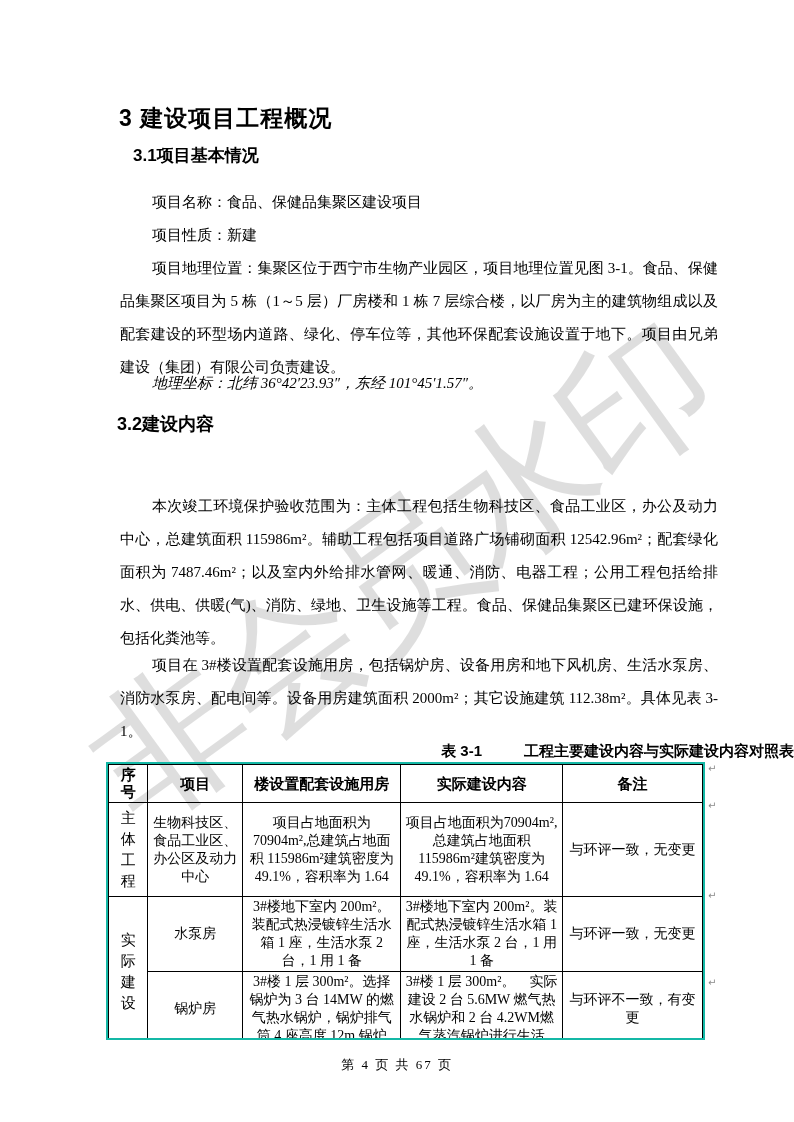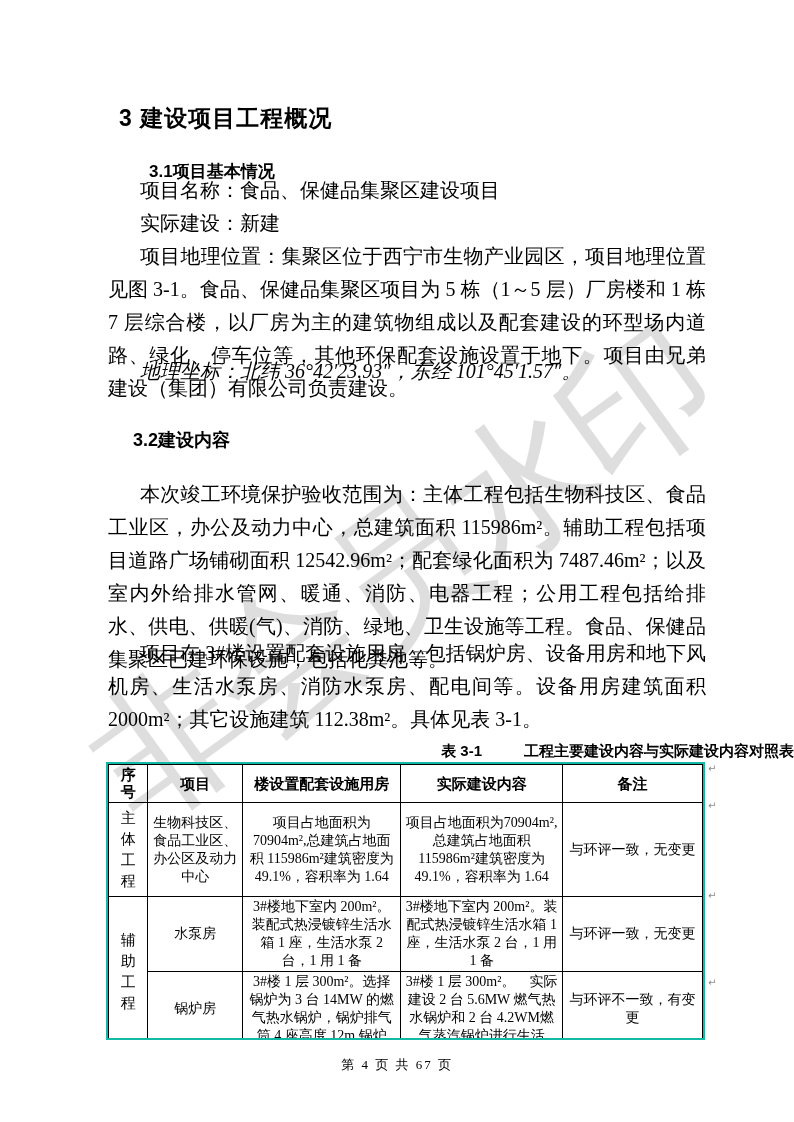--- a/index.html
+++ b/index.html
@@ -37,31 +37,31 @@
   }
   .h1 {
     left: 108px; top: 92px;
     font-family: "Liberation Sans", "DejaVu Sans", sans-serif;
     font-weight: bold; font-size: 23px;
     letter-spacing: 1px;
     margin: 11px;
   }
   .h2, .h3 {
     font-family: "Liberation Sans", "DejaVu Sans", sans-serif;
-    font-weight: bold; margin: 16px;
+    font-weight: bold; margin: 0;
   }
   .h2-31 { left: 133px; top: 144px; font-size: 17px; }
   .h2-32 { left: 117px; top: 412px; font-size: 18px; }
   .h3-321 { left: 141px; top: 455px; font-size: 16px; }
   .para {
     left: 108px; width: 598px;
-    font-size: 20px; line-height: 33px;
+    font-size: 15px; line-height: 33px;
     text-indent: 32px;
     text-align: justify;
-    margin: 0;
+    margin: 12px;
   }
   .p-name  { top: 174px; }
   .p-nat   { top: 207px; }
   .p-loc   { top: 240px; }
   .p-coord { top: 355px; font-style: italic; }
   .p-scope { top: 478px; }
   .p-rooms { top: 637px; }
   .caption {
     left: 0; right: 0; top: 742px;
     text-align: right;
@@ -128,21 +128,21 @@
 <div class="page">
 
   <div class="watermark">非会员水印</div>
 
 
   <h1 class="abs h1">3 建设项目工程概况</h1>
 
   <h2 class="abs h2 h2-31">3.1项目基本情况</h2>
 
   <p class="abs para p-name">项目名称：食品、保健品集聚区建设项目</p>
-  <p class="abs para p-nat">实际建设：新建</p>
+  <p class="abs para p-nat">项目性质：新建</p>
   <p class="abs para p-loc">项目地理位置：集聚区位于西宁市生物产业园区，项目地理位置见图 3-1。食品、保健品集聚区项目为 5 栋（1～5 层）厂房楼和 1 栋 7 层综合楼，以厂房为主的建筑物组成以及配套建设的环型场内道路、绿化、停车位等，其他环保配套设施设置于地下。项目由兄弟建设（集团）有限公司负责建设。</p>
   <p class="abs para p-coord">地理坐标：北纬 36°42′23.93″，东经 101°45′1.57″。</p>
 
   <h2 class="abs h2 h2-32">3.2建设内容</h2>
 
   <p class="abs para p-scope">本次竣工环境保护验收范围为：主体工程包括生物科技区、食品工业区，办公及动力中心，总建筑面积 115986m²。辅助工程包括项目道路广场铺砌面积 12542.96m²；配套绿化面积为 7487.46m²；以及室内外给排水管网、暖通、消防、电器工程；公用工程包括给排水、供电、供暖(气)、消防、绿地、卫生设施等工程。食品、保健品集聚区已建环保设施，包括化粪池等。</p>
   <p class="abs para p-rooms">项目在 3#楼设置配套设施用房，包括锅炉房、设备用房和地下风机房、生活水泵房、消防水泵房、配电间等。设备用房建筑面积 2000m²；其它设施建筑 112.38m²。具体见表 3-1。</p>
 
   <div class="abs caption">
     <span>表 3-1</span><span class="cap-gap"></span><span>工程主要建设内容与实际建设内容对照表</span>
@@ -166,21 +166,21 @@
           <th>备注</th>
         </tr>
         <tr class="row-1">
           <td><span class="vert">主体工程</span></td>
           <td>生物科技区、食品工业区、办公区及动力中心</td>
           <td>项目占地面积为70904m²,总建筑占地面积 115986m²建筑密度为 49.1%，容积率为 1.64</td>
           <td>项目占地面积为70904m²,总建筑占地面积 115986m²建筑密度为 49.1%，容积率为 1.64</td>
           <td>与环评一致，无变更</td>
         </tr>
         <tr class="row-2">
-          <td rowspan="2"><span class="vert">辅助工程</span></td>
+          <td rowspan="2"><span class="vert">实际建设</span></td>
           <td>水泵房</td>
           <td>3#楼地下室内 200m²。装配式热浸镀锌生活水箱 1 座，生活水泵 2 台，1 用 1 备</td>
           <td>3#楼地下室内 200m²。装配式热浸镀锌生活水箱 1 座，生活水泵 2 台，1 用 1 备</td>
           <td>与环评一致，无变更</td>
         </tr>
         <tr class="row-3">
           <td>锅炉房</td>
           <td>3#楼 1 层 300m²。选择锅炉为 3 台 14MW 的燃气热水锅炉，锅炉排气筒 4 座高度 12m 锅炉</td>
           <td>3#楼 1 层 300m²。　实际建设 2 台 5.6MW 燃气热水锅炉和 2 台 4.2WM燃气蒸汽锅炉进行生活</td>
           <td>与环评不一致，有变更</td>

